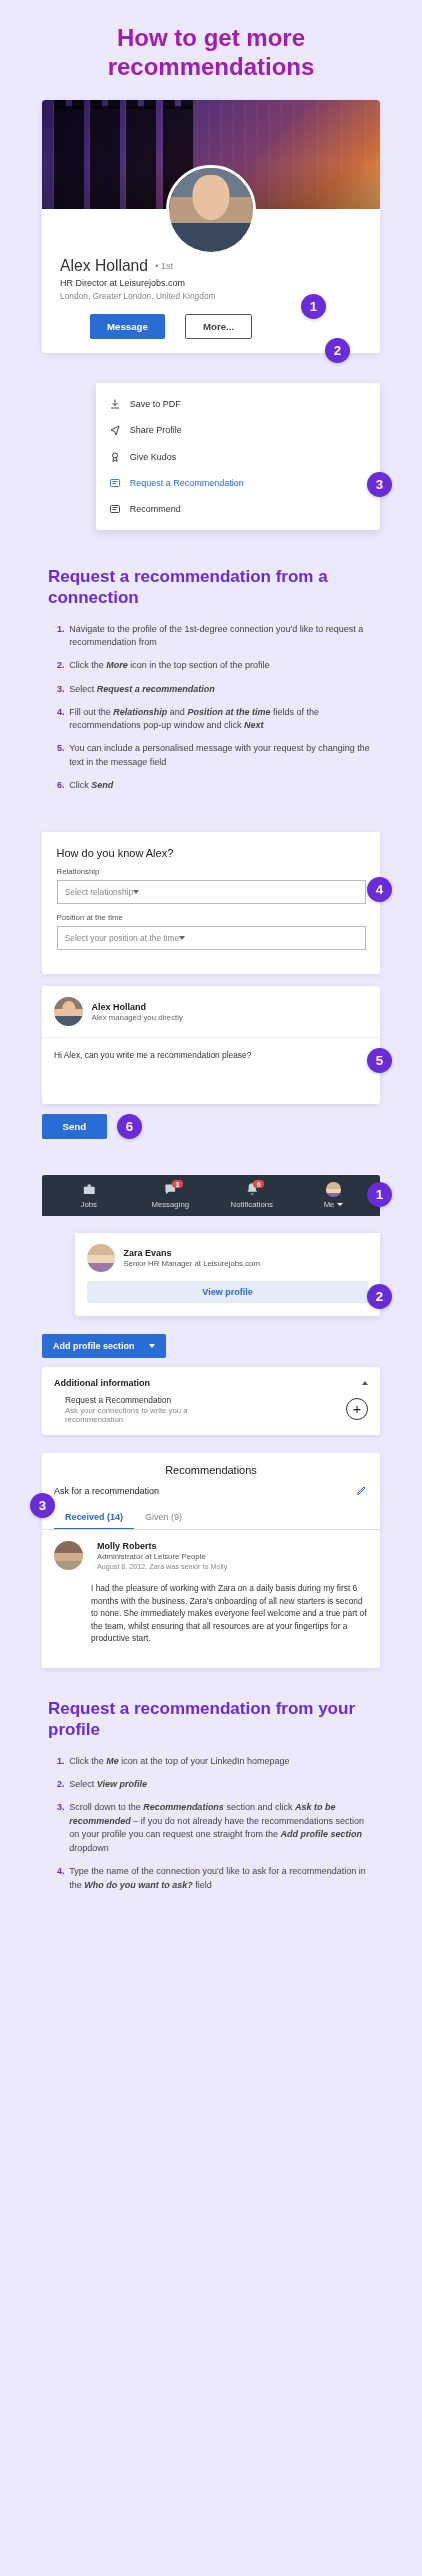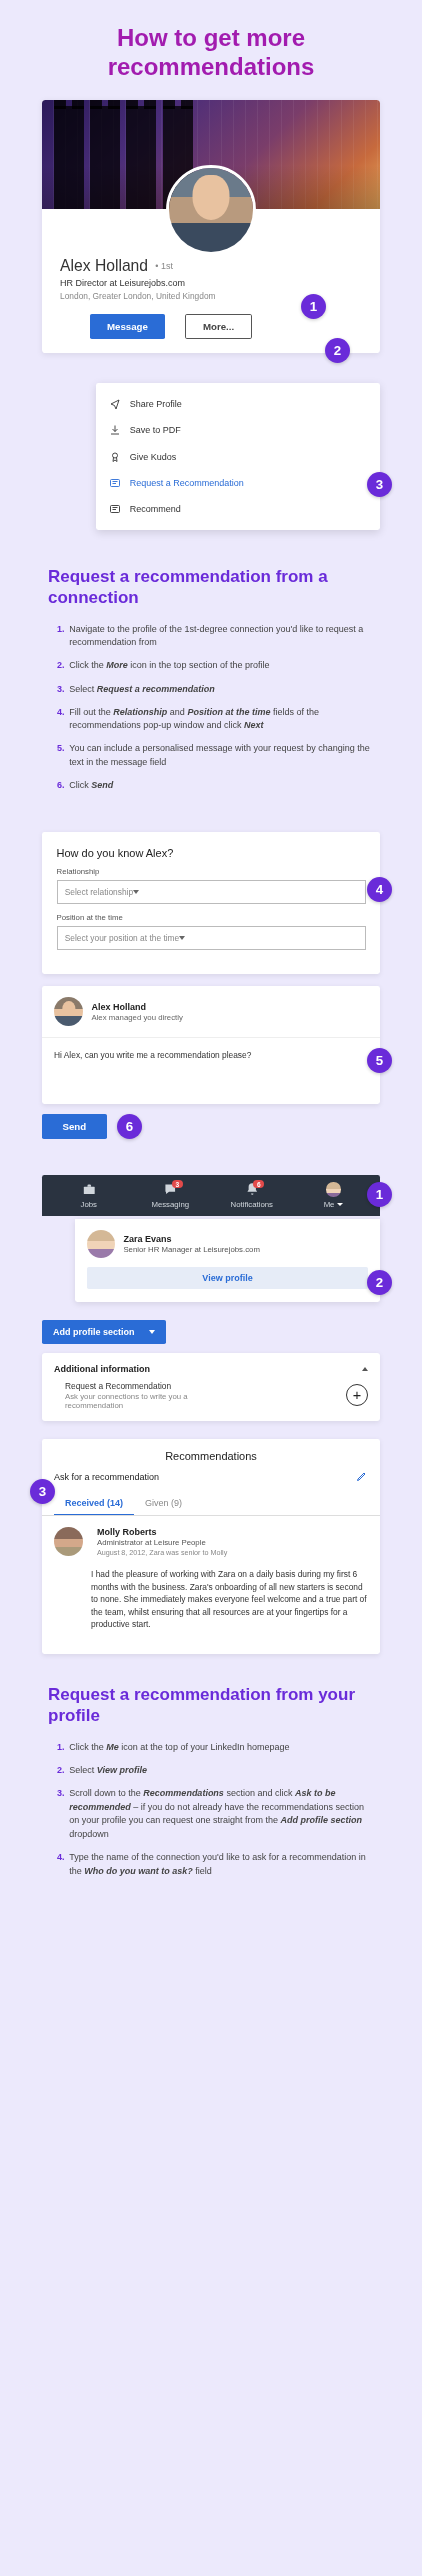--- a/index.html
+++ b/index.html
@@ -45,21 +45,21 @@
 .chev{width:0;height:0;border-left:3.6px solid transparent;border-right:3.6px solid transparent;border-top:4.2px solid #666}
 .msg-card{background:#fff;margin:12px 24px 6px;border-radius:2.4px;box-shadow:0 1.2px 4.8px rgba(0,0,0,.08);position:relative}
 .msg-head{display:flex;gap:8.4px;padding:11px 12px;align-items:center;border-bottom:0.6px solid #eee}
 .msg-ava{width:29px;height:29px;border-radius:50%;background:linear-gradient(180deg,#8a7a6a 0 40%,#e8c2a0 40% 65%,#4a5a6e 65%);flex:none;position:relative;overflow:hidden}
 .msg-ava::after{content:"";position:absolute;left:50%;top:3.6px;transform:translateX(-50%);width:13.3px;height:15.7px;border-radius:48%;background:#e8c2a0}
 .msg-name{font-weight:700;font-size:9px}
 .msg-sub{font-size:7.8px;color:#666;margin-top:1.2px}
 .msg-body{padding:12px;min-height:66px;font-size:8.4px;color:#333}
 .send-wrap{margin:9.7px 24px 36px;position:relative}
 .send-btn{background:#2a6cd6;color:#fff;border:none;padding:7.2px 20.5px;font-size:9.7px;font-weight:600;border-radius:1.8px}
-.navbar{background:#2a3340;margin:3px 24px;display:flex;padding:7.2px 6px;border-radius:2.4px 2.4px 0 0;position:relative}
+.navbar{background:#2a3340;margin:17px 24px;display:flex;padding:7.2px 6px;border-radius:2.4px 2.4px 0 0;position:relative}
 .nav-item{flex:1;color:#d0d6dc;display:flex;flex-direction:column;align-items:center;gap:3px;font-size:7.8px;position:relative}
 .nav-item svg{width:14.5px;height:14.5px}
 .nbadge{position:absolute;top:-2.4px;left:52%;background:#e24a4a;color:#fff;font-size:6.6px;font-weight:700;border-radius:6px;padding:0.6px 3.6px}
 .me-ava{width:14.5px;height:14.5px;border-radius:50%;background:linear-gradient(180deg,#d4b896 0 45%,#f0d4b8 45% 70%,#8a6a9a 70%)}
 .me-row{display:flex;align-items:center;gap:2.4px}
 .me-chev{width:0;height:0;border-left:3px solid transparent;border-right:3px solid transparent;border-top:3.6px solid #fff}
 .profile-drop{background:#fff;margin:0 24px 18px 57px;border-radius:0 0 2.4px 2.4px;box-shadow:0 1.2px 6px rgba(0,0,0,.1);padding:11px 12px 13.3px;position:relative}
 .pd-head{display:flex;gap:8.4px;align-items:center;margin-bottom:8.4px}
 .pd-ava{width:28px;height:28px;border-radius:50%;background:linear-gradient(180deg,#d4b896 0 40%,#f0d4b8 40% 68%,#9a7aaa 68%);flex:none}
 .pd-name{font-weight:700;font-size:9px}
@@ -116,29 +116,29 @@
       <button class="btn btn-sec">More...</button>
     </div>
   </div>
   <div class="badge" style="top:194px;right:54px">1</div>
   <div class="badge" style="top:238px;right:30px">2</div>
 </div>
 
 <div class="dropdown">
   <div class="dd-item">
     <svg viewBox="0 0 24 24" fill="none" stroke="#333" stroke-width="1.8">
-        <path d="M4 12l16-8-6 18-3-7z"></path>
-      </svg>
-    <span>Share Profile</span>
+        <path d="M12 3v12m-5-5 5 5 5-5M4 20h16"></path>
+      </svg>
+    <span>Save to PDF</span>
   </div>
   <div class="dd-item">
     <svg viewBox="0 0 24 24" fill="none" stroke="#333" stroke-width="1.8">
-        <path d="M12 3v12m-5-5 5 5 5-5M4 20h16"></path>
-      </svg>
-    <span>Save to PDF</span>
+        <path d="M4 12l16-8-6 18-3-7z"></path>
+      </svg>
+    <span>Share Profile</span>
   </div>
   <div class="dd-item">
     <svg viewBox="0 0 24 24" fill="none" stroke="#333" stroke-width="1.8">
         <circle cx="12" cy="9" r="5"></circle>
         <path d="M9 13l-1 8 4-3 4 3-1-8"></path>
       </svg>
     <span>Give Kudos</span>
   </div>
   <div class="dd-item dd-req">
     <svg viewBox="0 0 24 24" fill="none" stroke="#2a6cd6" stroke-width="1.8">

